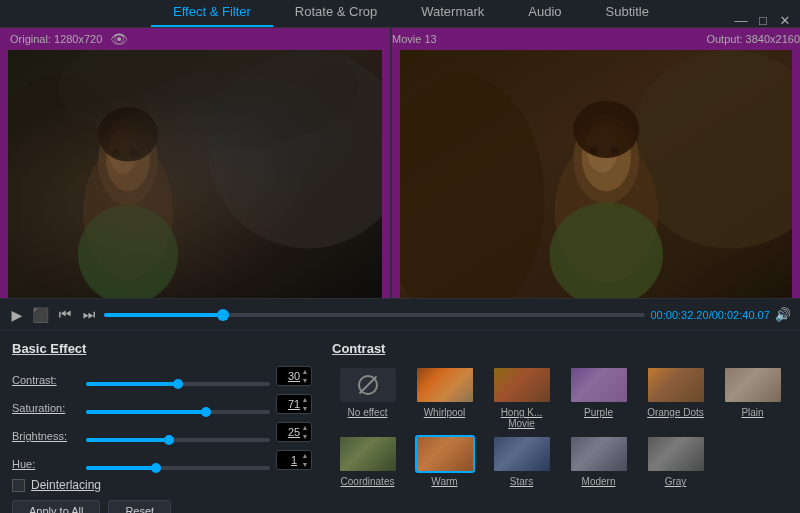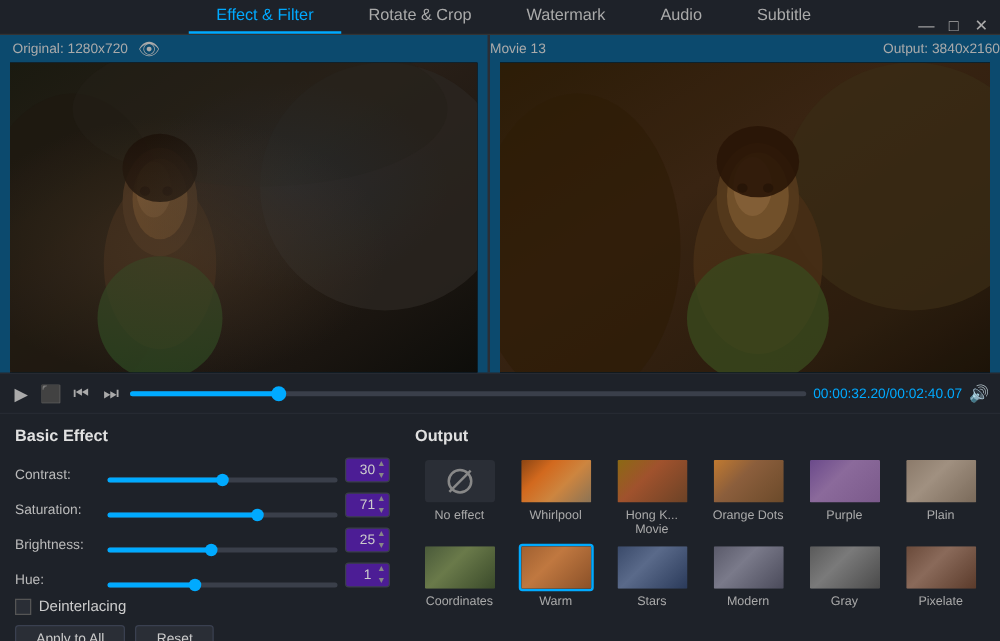--- a/index.html
+++ b/index.html
@@ -59,21 +59,21 @@
     
     .main {
       display: flex;
       flex-direction: column;
       height: calc(513px - 28px);
     }
 
     
     .video-area {
       display: flex;
-      background: #0c4a6e;
+      background: #701a75;
       height: 270px;
       position: relative;
     }
 
     .video-left {
       flex: 0 0 390px;
       display: flex;
       flex-direction: column;
     }
     .video-left-label {
@@ -239,21 +239,21 @@
       height: 10px;
       background: #00aaff;
       border-radius: 50%;
       position: absolute;
       top: -3px;
       transform: translateX(-50%);
     }
     .slider-value-box {
       width: 36px;
       height: 20px;
-      background: #4c1d95;
+      background: #000000;
       border: 1px solid #3a3f4a;
       border-radius: 3px;
       display: flex;
       align-items: center;
       justify-content: center;
       font-size: 11px;
       color: #ccc;
       position: relative;
     }
     .spin-arrows {
@@ -492,21 +492,21 @@
     <div class="progress-bar-container">
       <div class="progress-fill"></div>
       <div class="progress-thumb"></div>
     </div>
     <span class="time-display">
       <span>00:00:32.20</span><span>/</span><span>00:02:40.07</span>
     </span>
     <div class="volume-icon">🔊</div>
   </div>
 
-  <div style="flex:1; display:flex; flex-direction:column; overflow:hidden;">
+  <div style="flex:1; display:flex; flex-direction:column; overflow:hidden;text-decoration:underline;">
     <div class="bottom-panel">
 
       <div class="effect-section">
         <div class="section-title">Basic Effect</div>
 
         <div class="slider-row">
           <span class="slider-label">Contrast:</span>
           <div class="slider-track">
             <div class="slider-fill" style="width:50%;"></div>
             <div class="slider-thumb" style="left:50%;"></div>
@@ -570,21 +570,21 @@
           <span>Deinterlacing</span>
         </div>
 
         <div class="action-buttons">
           <button class="action-btn">Apply to All</button>
           <button class="action-btn">Reset</button>
         </div>
       </div>
 
       <div class="filters-section">
-        <div class="section-title">Output</div>
+        <div class="section-title">Contrast</div>
         <div class="filters-grid">
 
           <div class="filter-item">
             <div class="filter-thumb">
               <div class="no-effect-thumb">
                 <div class="no-effect-circle"></div>
               </div>
             </div>
             <span class="filter-label">No effect</span>
           </div>
@@ -598,30 +598,30 @@
 
           <div class="filter-item">
             <div class="filter-thumb">
               <div class="filter-thumb-inner f-hongkong"></div>
             </div>
             <span class="filter-label">Hong K... Movie</span>
           </div>
 
           <div class="filter-item">
             <div class="filter-thumb">
+              <div class="filter-thumb-inner f-purple"></div>
+            </div>
+            <span class="filter-label">Purple</span>
+          </div>
+
+          <div class="filter-item">
+            <div class="filter-thumb">
               <div class="filter-thumb-inner f-orangedots"></div>
             </div>
             <span class="filter-label">Orange Dots</span>
-          </div>
-
-          <div class="filter-item">
-            <div class="filter-thumb">
-              <div class="filter-thumb-inner f-purple"></div>
-            </div>
-            <span class="filter-label">Purple</span>
           </div>
 
           <div class="filter-item">
             <div class="filter-thumb">
               <div class="filter-thumb-inner f-plain"></div>
             </div>
             <span class="filter-label">Plain</span>
           </div>
 
           <div class="filter-item">
@@ -652,25 +652,19 @@
             <span class="filter-label">Modern</span>
           </div>
 
           <div class="filter-item">
             <div class="filter-thumb">
               <div class="filter-thumb-inner f-gray"></div>
             </div>
             <span class="filter-label">Gray</span>
           </div>
 
-          <div class="filter-item">
-            <div class="filter-thumb">
-              <div class="filter-thumb-inner f-pixelate"></div>
-            </div>
-            <span class="filter-label">Pixelate</span>
-          </div>
 
         </div>
       </div>
     </div>
 
   </div>
 </div>
 
 </body></html>

